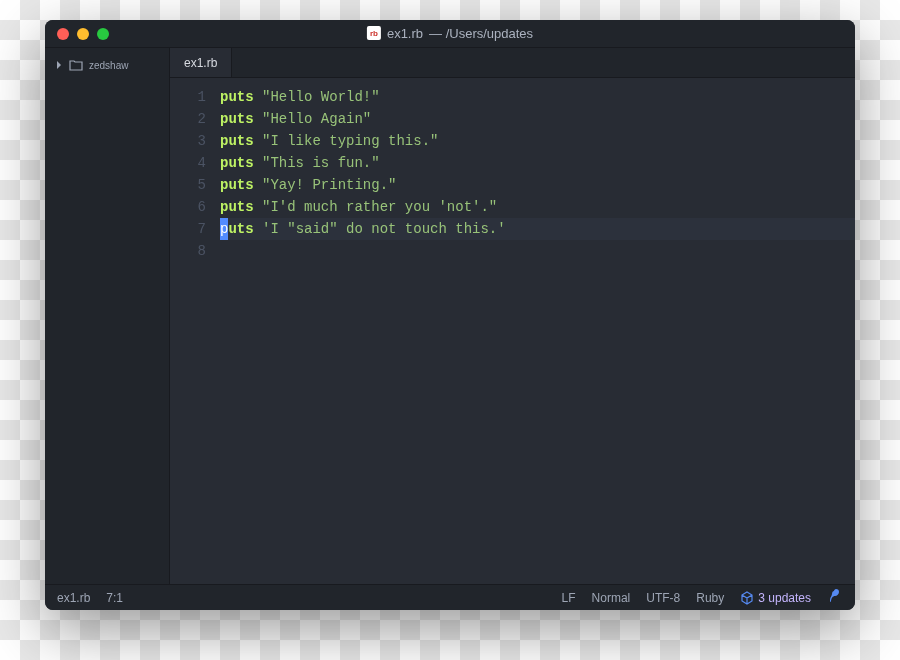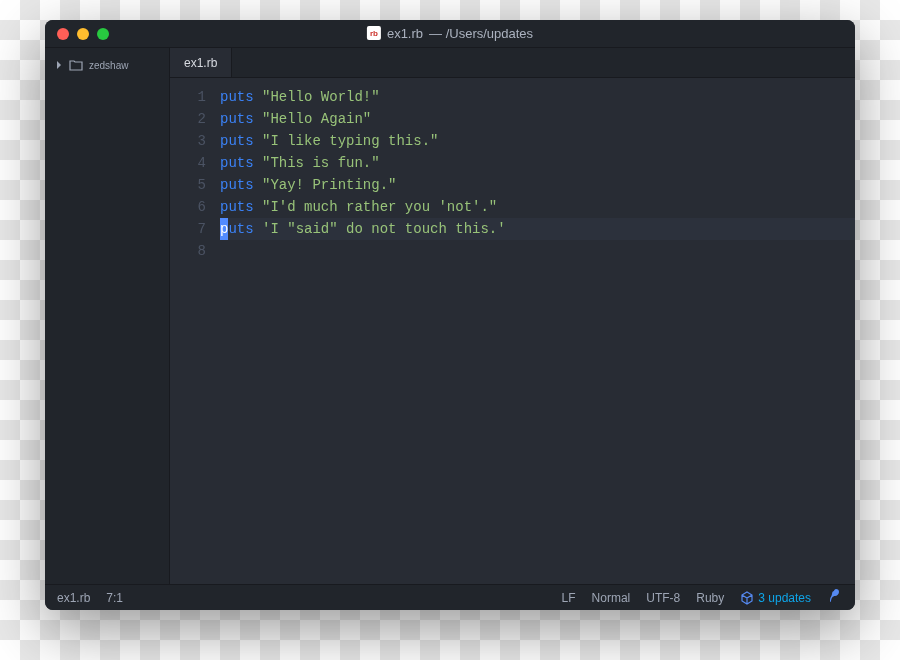--- a/index.html
+++ b/index.html
@@ -145,21 +145,21 @@
       flex: 1;
       color: #abb2bf;
     }
     .code-line {
       height: 22px;
       white-space: pre;
     }
     .code-line.current {
       background: #2c313c;
     }
-    .kw { color: #3b82f6; }
+    .kw { color: #bef264; font-weight: bold; }
     .str { color: #98c379; }
     .cursor-block {
       background: #528bff;
       color: #fff;
       display: inline-block;
     }
     .statusbar {
       height: 26px;
       background: #21252b;
       border-top: 1px solid #181a1f;
@@ -169,21 +169,21 @@
       padding: 0 12px;
       font-size: 12px;
       color: #9da5b4;
     }
     .status-left, .status-right {
       display: flex;
       align-items: center;
       gap: 16px;
     }
     .status-item { display: flex; align-items: center; gap: 4px; }
-    .updates { color: #0ea5e9; }
+    .updates { color: #c4b5fd; }
     .squirrel { color: #568af2; font-size: 16px; }
     .box-icon { width: 14px; height: 14px; }
   </style>
 </head>
 <body>
 
 <div class="window">
   <div class="titlebar">
     <div class="traffic-lights">
       <div class="traffic-light tl-close"></div>

